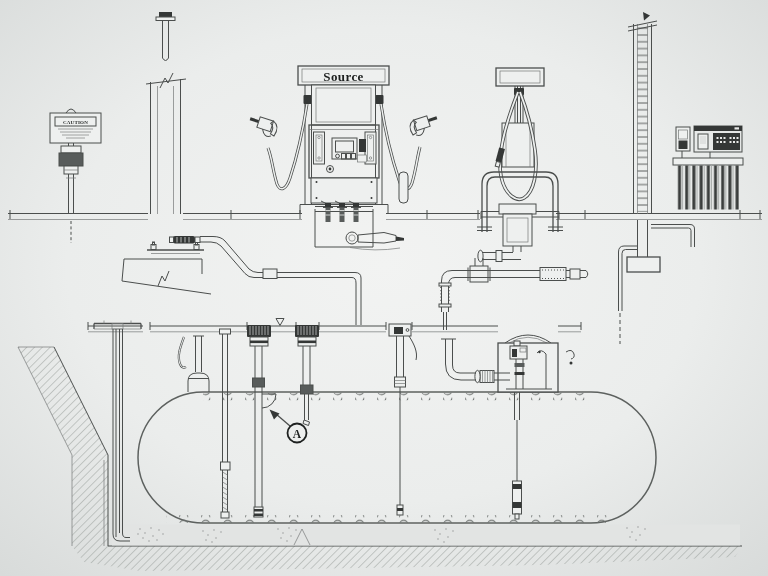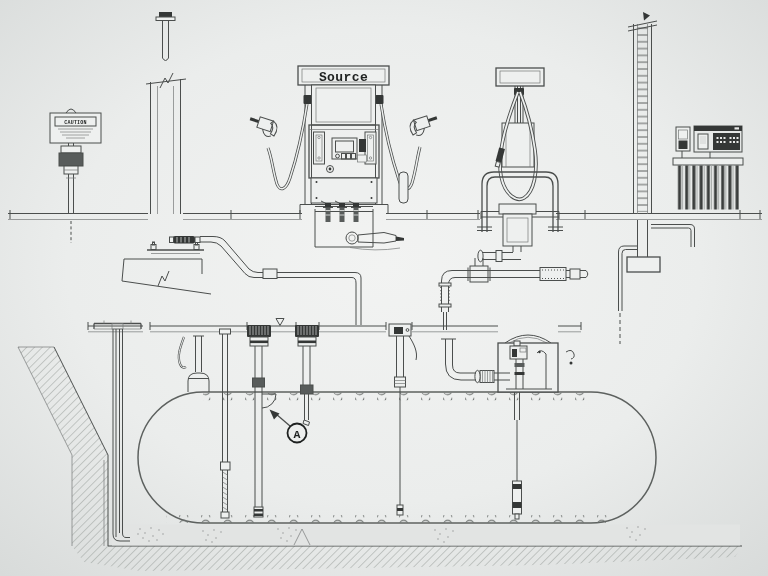--- a/index.html
+++ b/index.html
@@ -1,17 +1,17 @@
 <!DOCTYPE html>
 <html><head>
 <meta charset="utf-8">
 <style>
   html,body{margin:0;padding:0;background:#cfd2d1;}
   #stage{position:relative;width:768px;height:576px;overflow:hidden;
-         font-family:Liberation Mono, monospace;}
+         font-family:Liberation Serif, serif;}
   svg{position:absolute;left:0;top:0;}
   .s{stroke:#4b4e4d;fill:none;stroke-width:1;}
   .s2{stroke:#4b4e4d;fill:none;stroke-width:1.3;}
   .t{stroke:#757978;fill:none;stroke-width:0.7;}
   .bg{fill:#eef0ef;}
   .d{fill:#343736;stroke:none;}
   .m{fill:#585c5b;stroke:none;}
   text{fill:#1e2120;}
   .cap{font-size:5px;font-weight:bold;letter-spacing:.2px;}
   .brand{font-size:13px;font-weight:bold;letter-spacing:.4px;}

